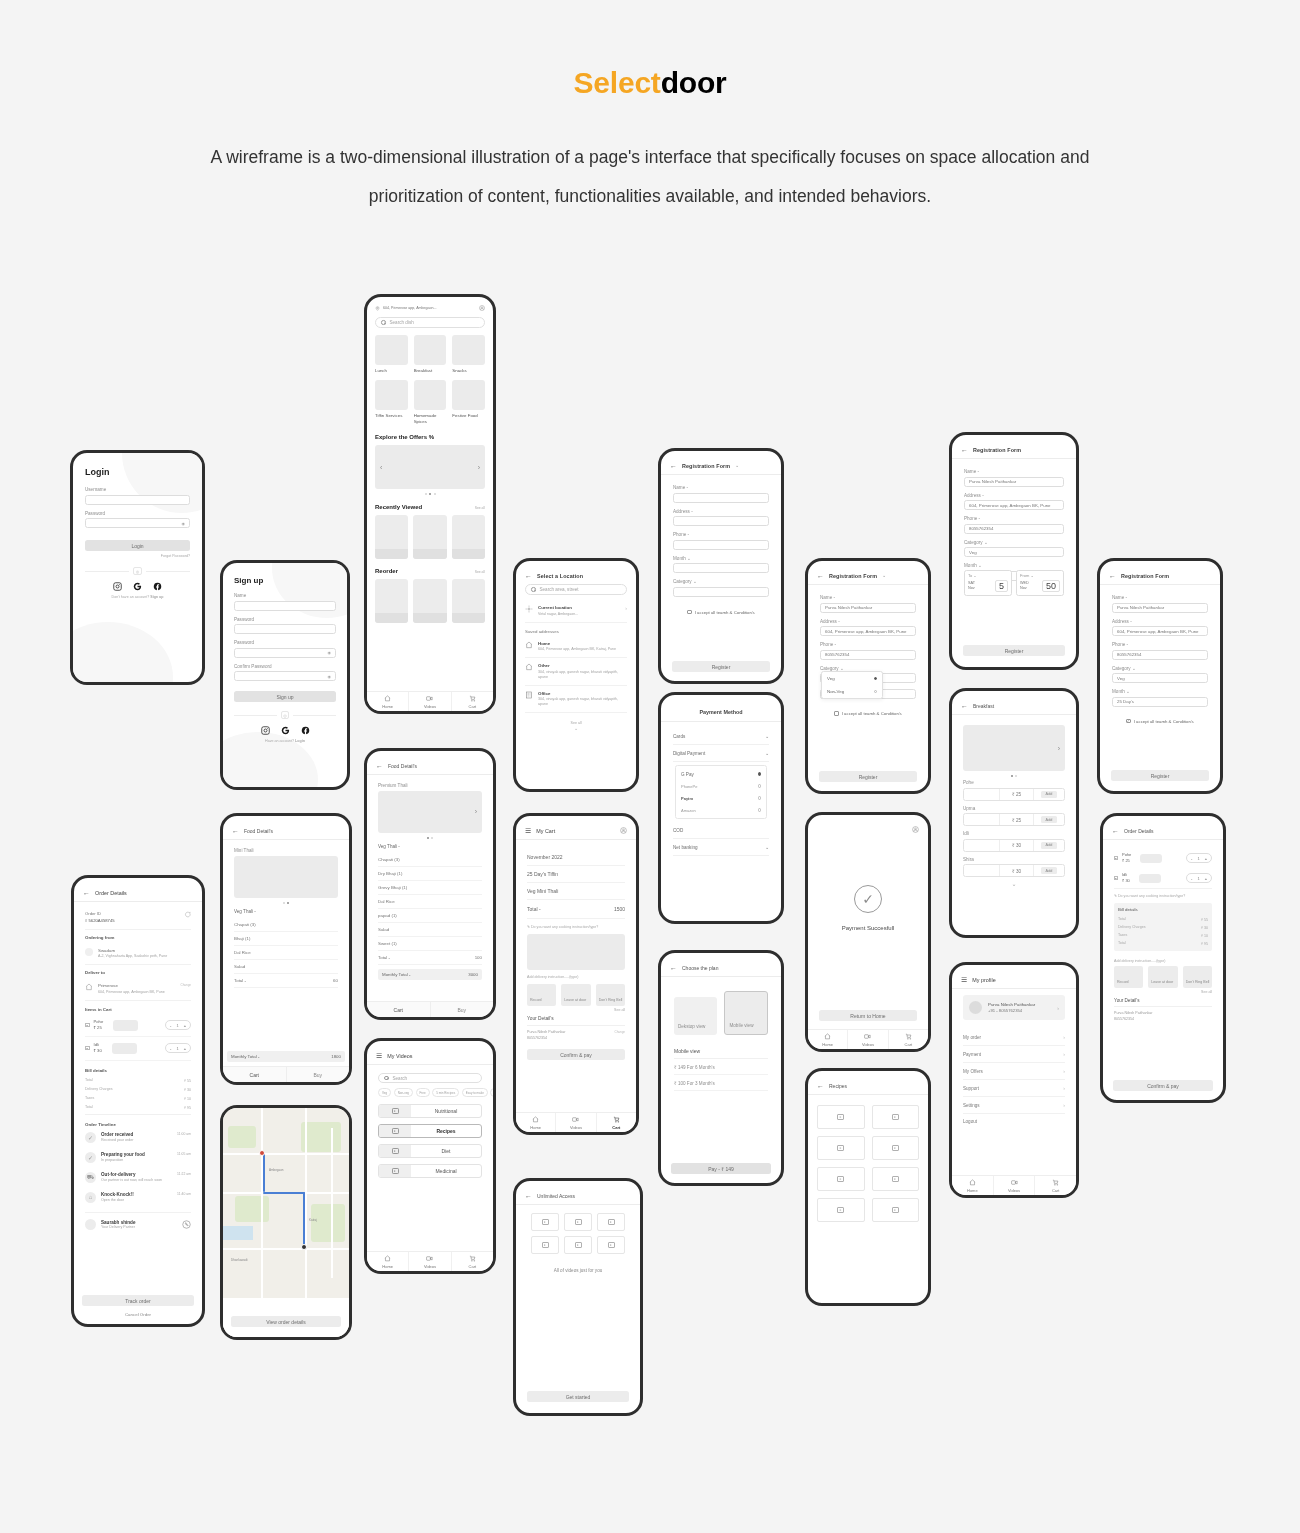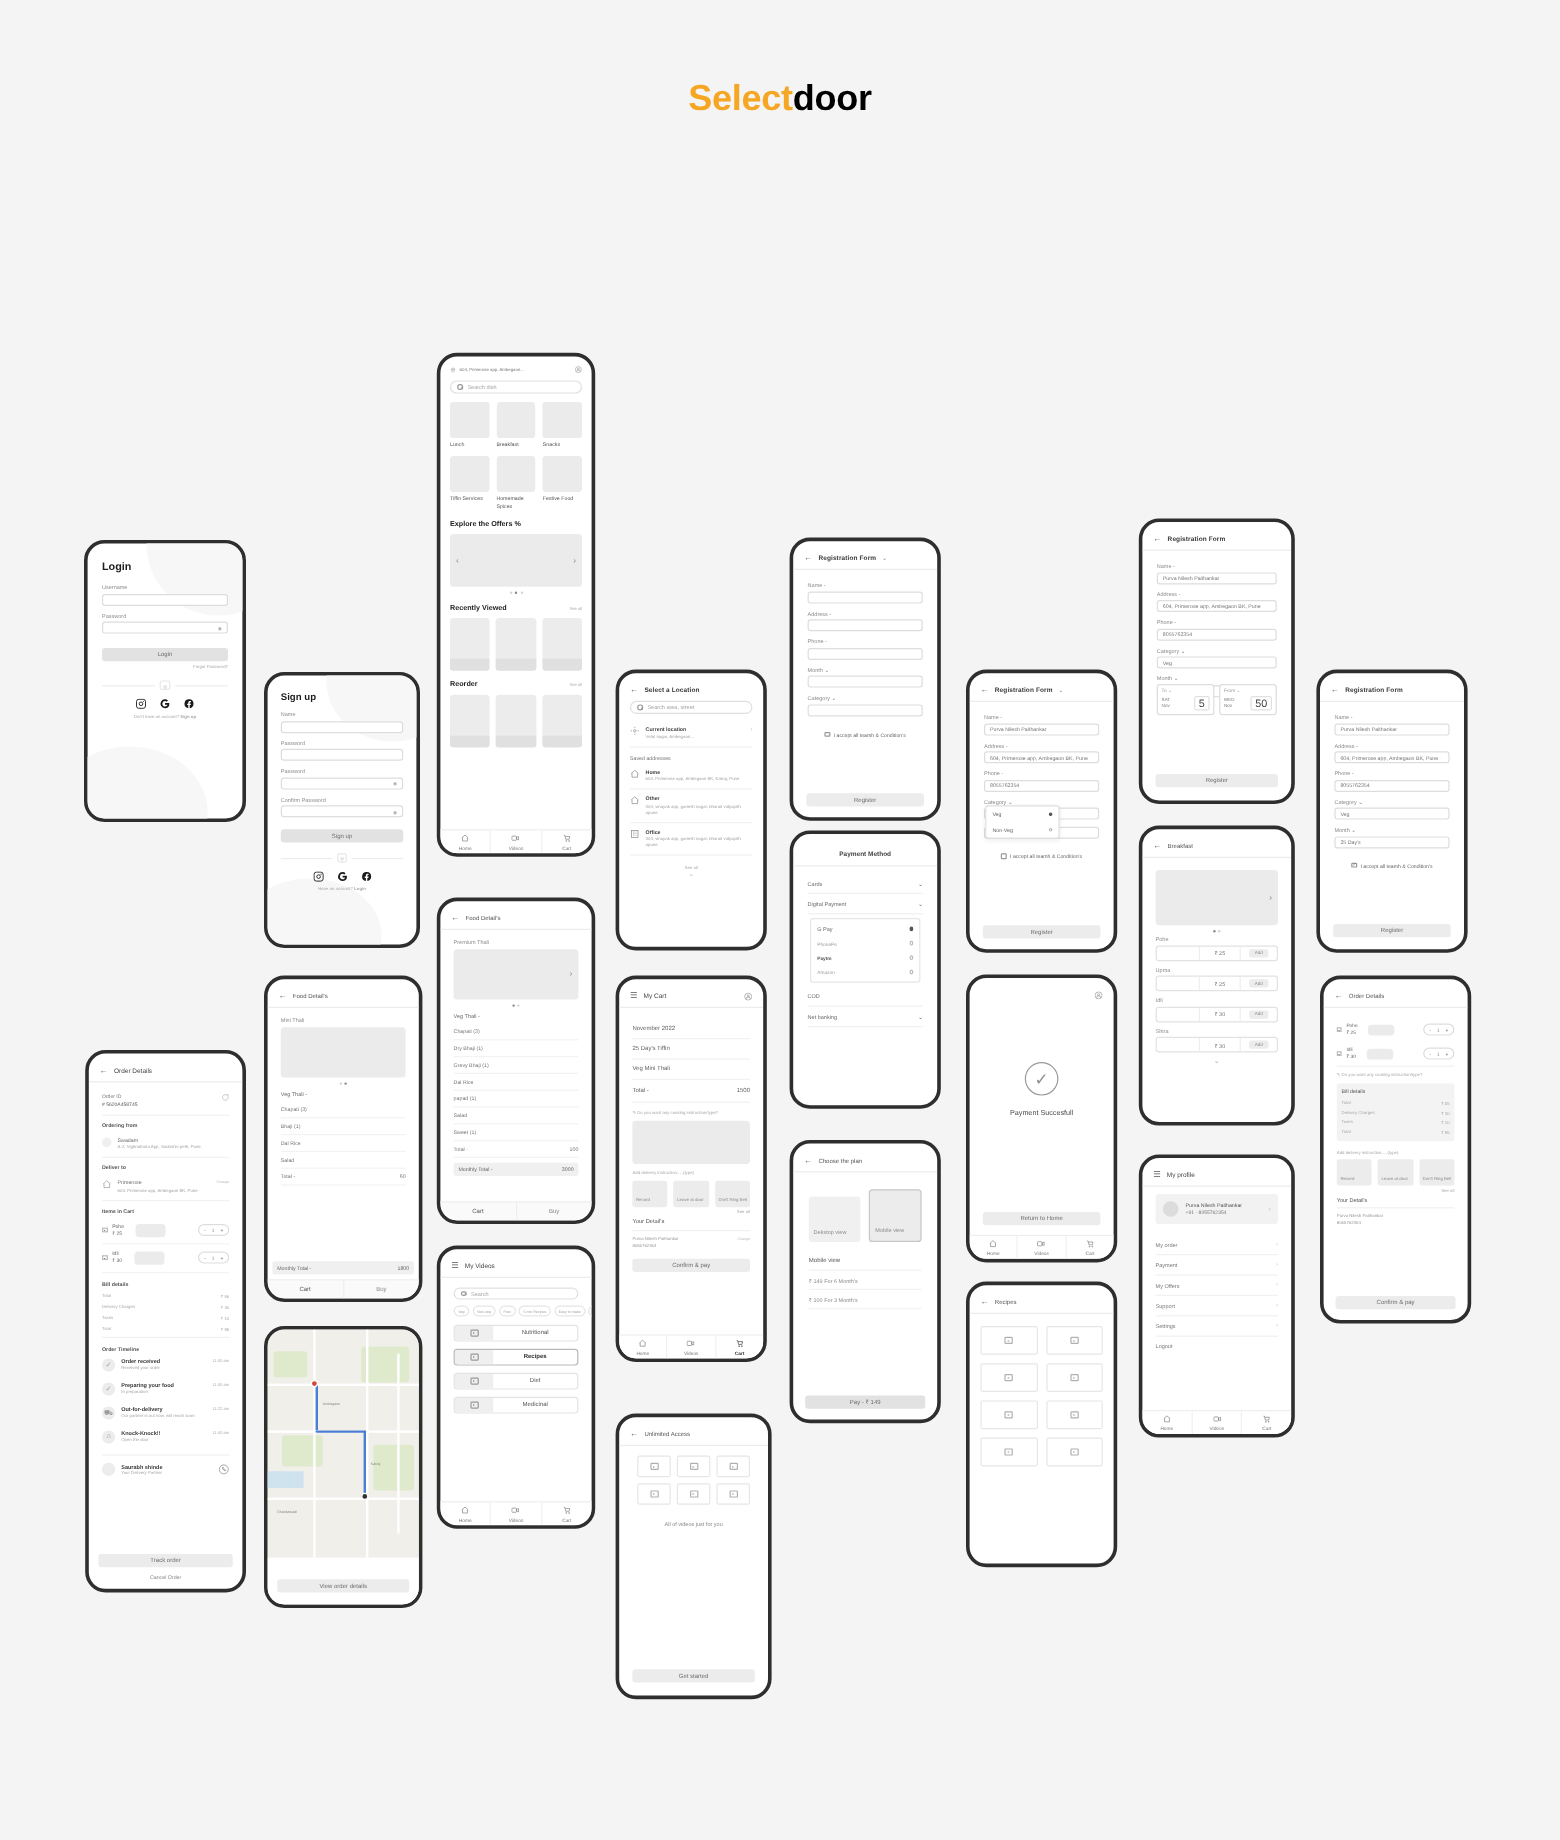--- a/index.html
+++ b/index.html
@@ -189,20 +189,21 @@
   .mapblue { position: absolute; background: #4a7fd4; border-radius: 2px; }
 </style>
 </head>
 <body>
 
 <div class="canvas">
 
   <h1 class="page-title">
     <span class="accent">Select</span><span>door</span>
   </h1>
+  <p class="page-sub">A wireframe is a two-dimensional illustration of a page's interface that specifically focuses on space allocation and prioritization of content, functionalities available, and intended behaviors.</p>
 
   <div class="phone" style="left:70px;top:450px;width:135px;height:235px;">
     <div class="blob" style="width:120px;height:120px;right:-40px;top:-60px;"></div>
     <div class="blob" style="width:130px;height:110px;left:-30px;bottom:-50px;"></div>
     <div class="scr" style="padding:14px 12px;">
       <div class="ph-title">Login</div>
       <div class="lbl">Username</div>
       <div class="fld"></div>
       <div class="lbl">Password</div>
       <div class="fld">

